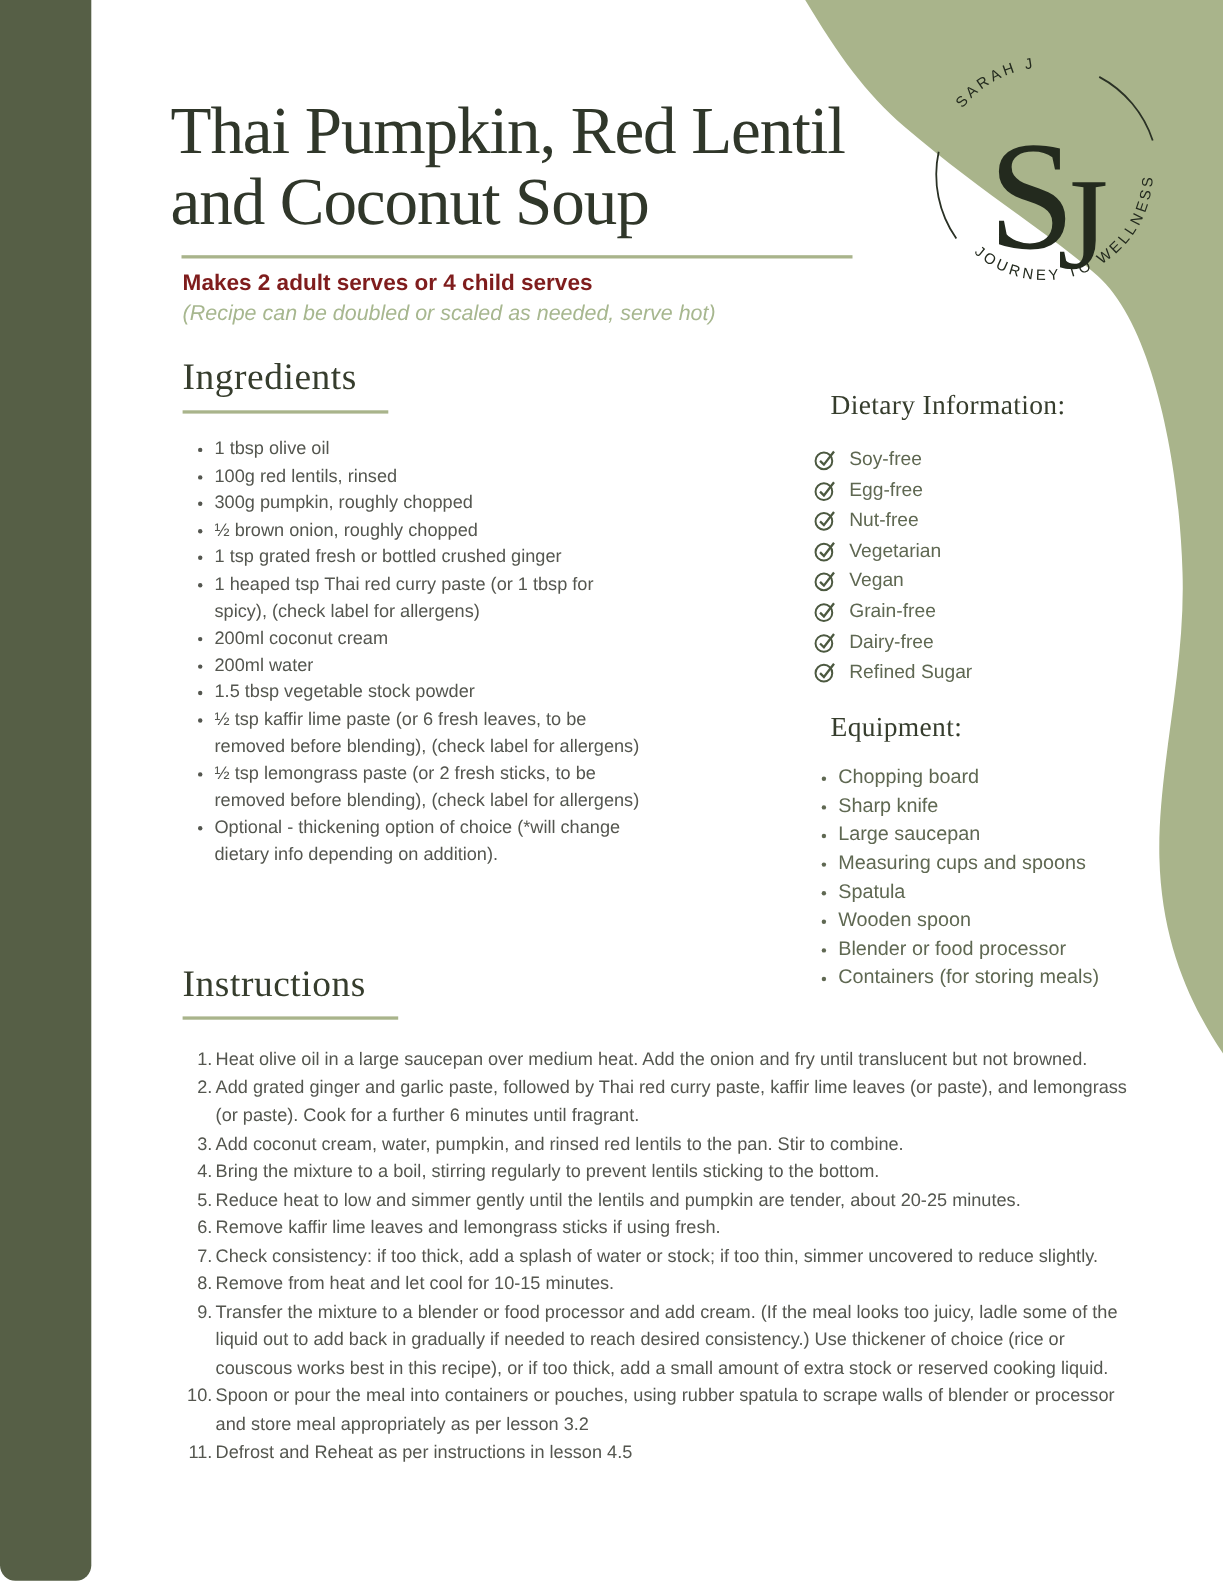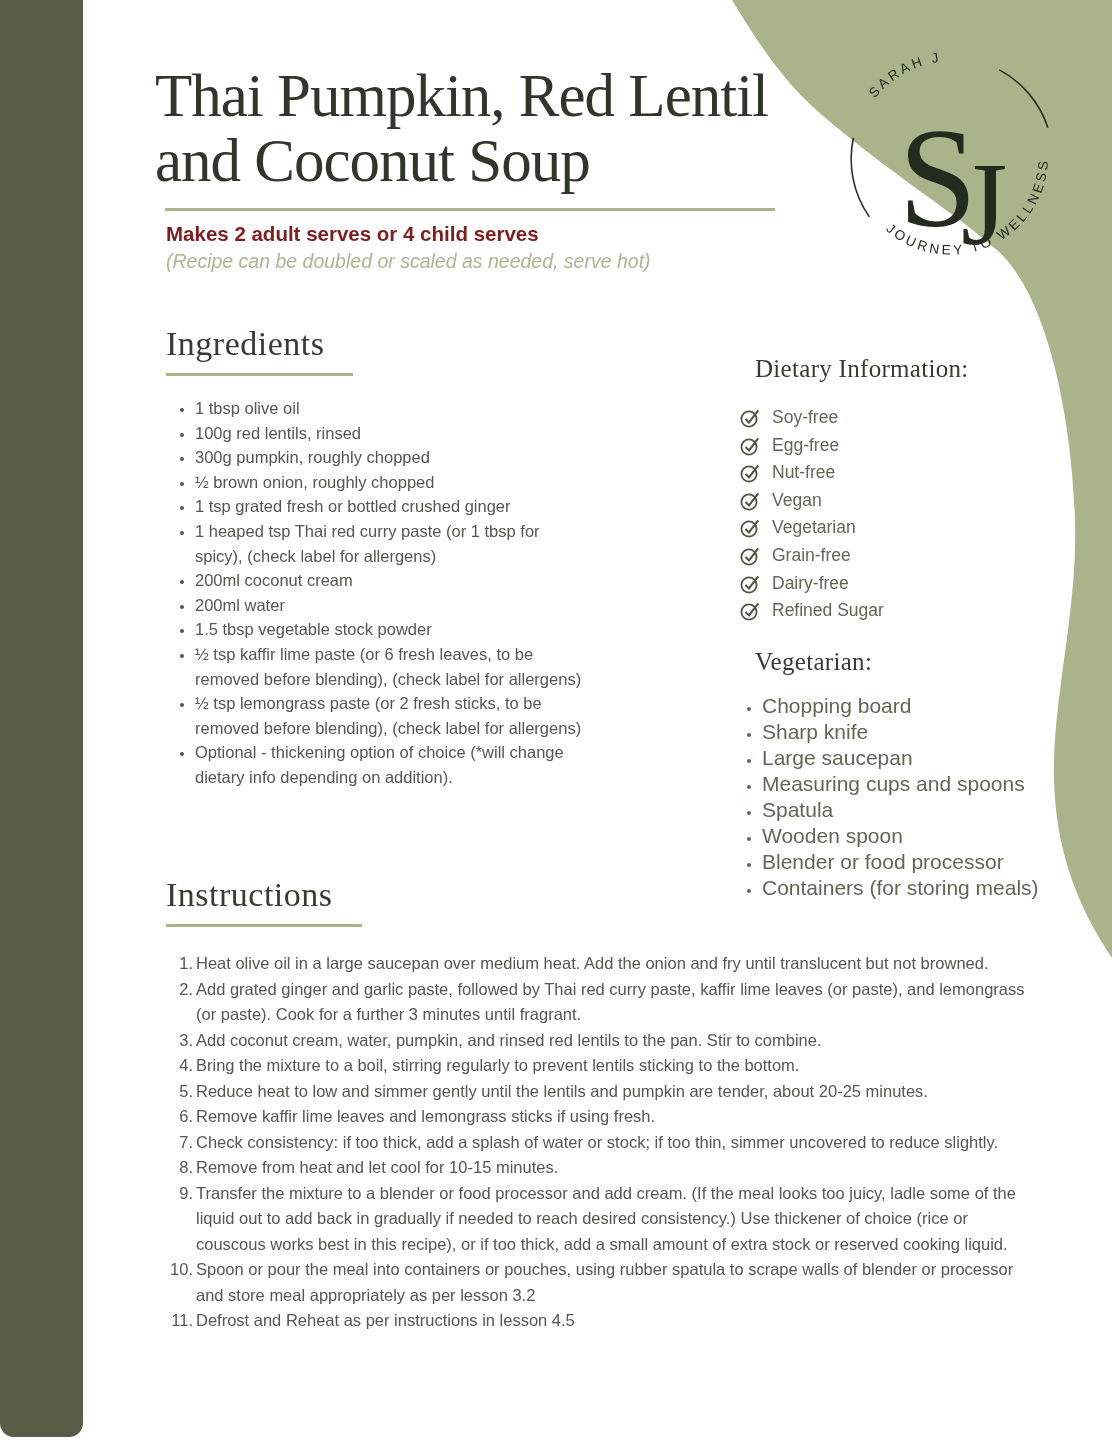--- a/index.html
+++ b/index.html
@@ -18,21 +18,21 @@
   .corner-blob{position:absolute;top:0;right:0;width:420px;height:970px;}
 
   
   .logo{position:absolute;left:836px;top:46px;width:232px;height:232px;}
   .logo text{fill:#232A1E;}
   .logo .arc-text{font-family:"Liberation Sans",sans-serif;font-size:13.5px;letter-spacing:3px;font-weight:500;}
   .logo .mono{font-family:"Liberation Serif",serif;}
   .logo .deco{fill:none;stroke:#2A3125;stroke-width:1.6px;}
 
   
-  .header{position:absolute;left:155px;top:64px;width:700px;}
+  .header{position:absolute;left:155px;top:88px;width:700px;}
   .title{
     margin:0;font-family:"Liberation Serif",serif;font-weight:400;
     font-size:61px;line-height:1.06;letter-spacing:-1px;color:#30372A;
   }
   .title-rule{width:610px;height:3px;background:#A9B48B;margin:15px 0 0 10px;}
   .serves{margin:11px 0 0 11px;font-size:20.5px;font-weight:700;color:#7f1d1d;}
   .serves-note{margin:4px 0 0 11px;font-size:19.5px;color:#A7B78F;font-style:italic;}
 
   
   .h-big{margin:0;font-family:"Liberation Serif",serif;font-weight:400;font-size:34px;color:#363D2D;letter-spacing:.5px;}
@@ -49,21 +49,21 @@
   .ing-list li::marker{color:#54564F;font-size:13px;}
 
   
   .right-col{position:absolute;left:738px;top:338px;width:340px;}
   .diet-list{margin:24px 0 0 2px;padding:0;list-style:none;}
   .diet-list li{display:flex;align-items:center;gap:11px;margin-bottom:6.6px;}
   .diet-list .check{flex:0 0 auto;display:block;}
   .diet-list .lbl{font-size:17.5px;color:#5F6852;line-height:21px;}
   .equipment{margin-top:27px;}
   .eq-list{margin:10px 0 0 0;padding:0 0 0 24px;list-style:disc;}
-  .eq-list li{font-size:21px;line-height:26px;color:#5F6852;}
+  .eq-list li{font-size:18px;line-height:26px;color:#5F6852;}
   .eq-list li::marker{color:#5F6852;font-size:13px;}
 
   
   .instructions{position:absolute;left:166px;top:876px;width:880px;}
   .instructions .rule{width:196px;}
   .steps{margin:24px 0 4px 0;padding:0;list-style:none;counter-reset:step;width:872px;}
   .steps li{
     counter-increment:step;position:relative;padding-left:30px;
     font-size:16.5px;line-height:25.5px;color:#54564F;
   }
@@ -173,31 +173,31 @@
             <path d="M 5.5 12 L 9 15.4 L 18.2 3.4" fill="none" stroke="#4C5940" stroke-width="2.1"></path>
           </svg>
           <span class="lbl">Nut-free</span>
         </li>
 
         <li>
           <svg class="check" width="21" height="21" viewBox="0 0 21 21">
             <circle cx="9" cy="12" r="7.6" fill="none" stroke="#4C5940" stroke-width="1.8"></circle>
             <path d="M 5.5 12 L 9 15.4 L 18.2 3.4" fill="none" stroke="#4C5940" stroke-width="2.1"></path>
           </svg>
+          <span class="lbl">Vegetarian</span>
+        </li>
+
+        <li>
+          <svg class="check" width="21" height="21" viewBox="0 0 21 21">
+            <circle cx="9" cy="12" r="7.6" fill="none" stroke="#4C5940" stroke-width="1.8"></circle>
+            <path d="M 5.5 12 L 9 15.4 L 18.2 3.4" fill="none" stroke="#4C5940" stroke-width="2.1"></path>
+          </svg>
           <span class="lbl">Vegan</span>
         </li>
 
-        <li>
-          <svg class="check" width="21" height="21" viewBox="0 0 21 21">
-            <circle cx="9" cy="12" r="7.6" fill="none" stroke="#4C5940" stroke-width="1.8"></circle>
-            <path d="M 5.5 12 L 9 15.4 L 18.2 3.4" fill="none" stroke="#4C5940" stroke-width="2.1"></path>
-          </svg>
-          <span class="lbl">Vegetarian</span>
-        </li>
-
 
         <li>
           <svg class="check" width="21" height="21" viewBox="0 0 21 21">
             <circle cx="9" cy="12" r="7.6" fill="none" stroke="#4C5940" stroke-width="1.8"></circle>
             <path d="M 5.5 12 L 9 15.4 L 18.2 3.4" fill="none" stroke="#4C5940" stroke-width="2.1"></path>
           </svg>
           <span class="lbl">Grain-free</span>
         </li>
 
         <li>
@@ -211,21 +211,21 @@
         <li>
           <svg class="check" width="21" height="21" viewBox="0 0 21 21">
             <circle cx="9" cy="12" r="7.6" fill="none" stroke="#4C5940" stroke-width="1.8"></circle>
             <path d="M 5.5 12 L 9 15.4 L 18.2 3.4" fill="none" stroke="#4C5940" stroke-width="2.1"></path>
           </svg>
           <span class="lbl">Refined Sugar</span>
         </li>
       </ul>
 
     <div class="equipment">
-      <h3 class="h-small">Vegetarian:</h3>
+      <h3 class="h-small">Equipment:</h3>
       <ul class="eq-list">
 
           <li>Chopping board</li>
 
           <li>Sharp knife</li>
 
           <li>Large saucepan</li>
 
           <li>Measuring cups and spoons</li>
 
@@ -240,21 +240,21 @@
     </div>
   </aside>
 
   <section class="instructions">
     <h2 class="h-big">Instructions</h2>
     <div class="rule"></div>
     <ol class="steps">
 
         <li>Heat olive oil in a large saucepan over medium heat. Add the onion and fry until translucent but not browned.</li>
 
-        <li>Add grated ginger and garlic paste, followed by Thai red curry paste, kaffir lime leaves (or paste), and lemongrass (or paste). Cook for a further 3 minutes until fragrant.</li>
+        <li>Add grated ginger and garlic paste, followed by Thai red curry paste, kaffir lime leaves (or paste), and lemongrass (or paste). Cook for a further 6 minutes until fragrant.</li>
 
         <li>Add coconut cream, water, pumpkin, and rinsed red lentils to the pan. Stir to combine.</li>
 
         <li>Bring the mixture to a boil, stirring regularly to prevent lentils sticking to the bottom.</li>
 
         <li>Reduce heat to low and simmer gently until the lentils and pumpkin are tender, about 20-25 minutes.</li>
 
         <li>Remove kaffir lime leaves and lemongrass sticks if using fresh.</li>
 
         <li>Check consistency: if too thick, add a splash of water or stock; if too thin, simmer uncovered to reduce slightly.</li>

